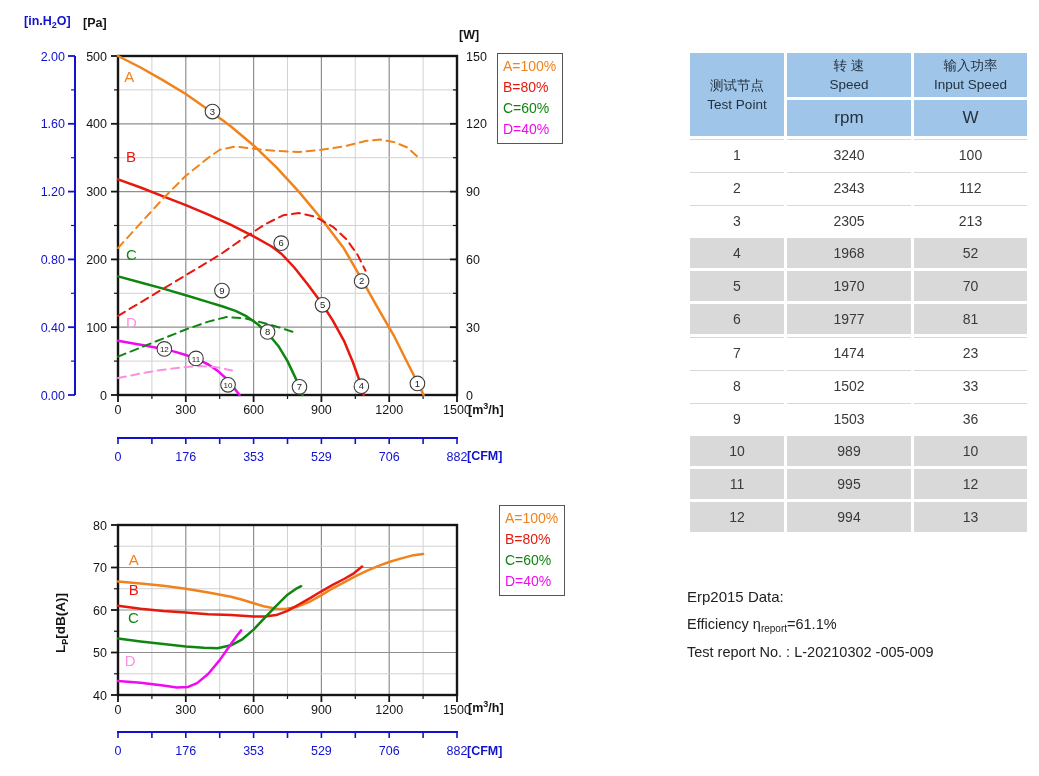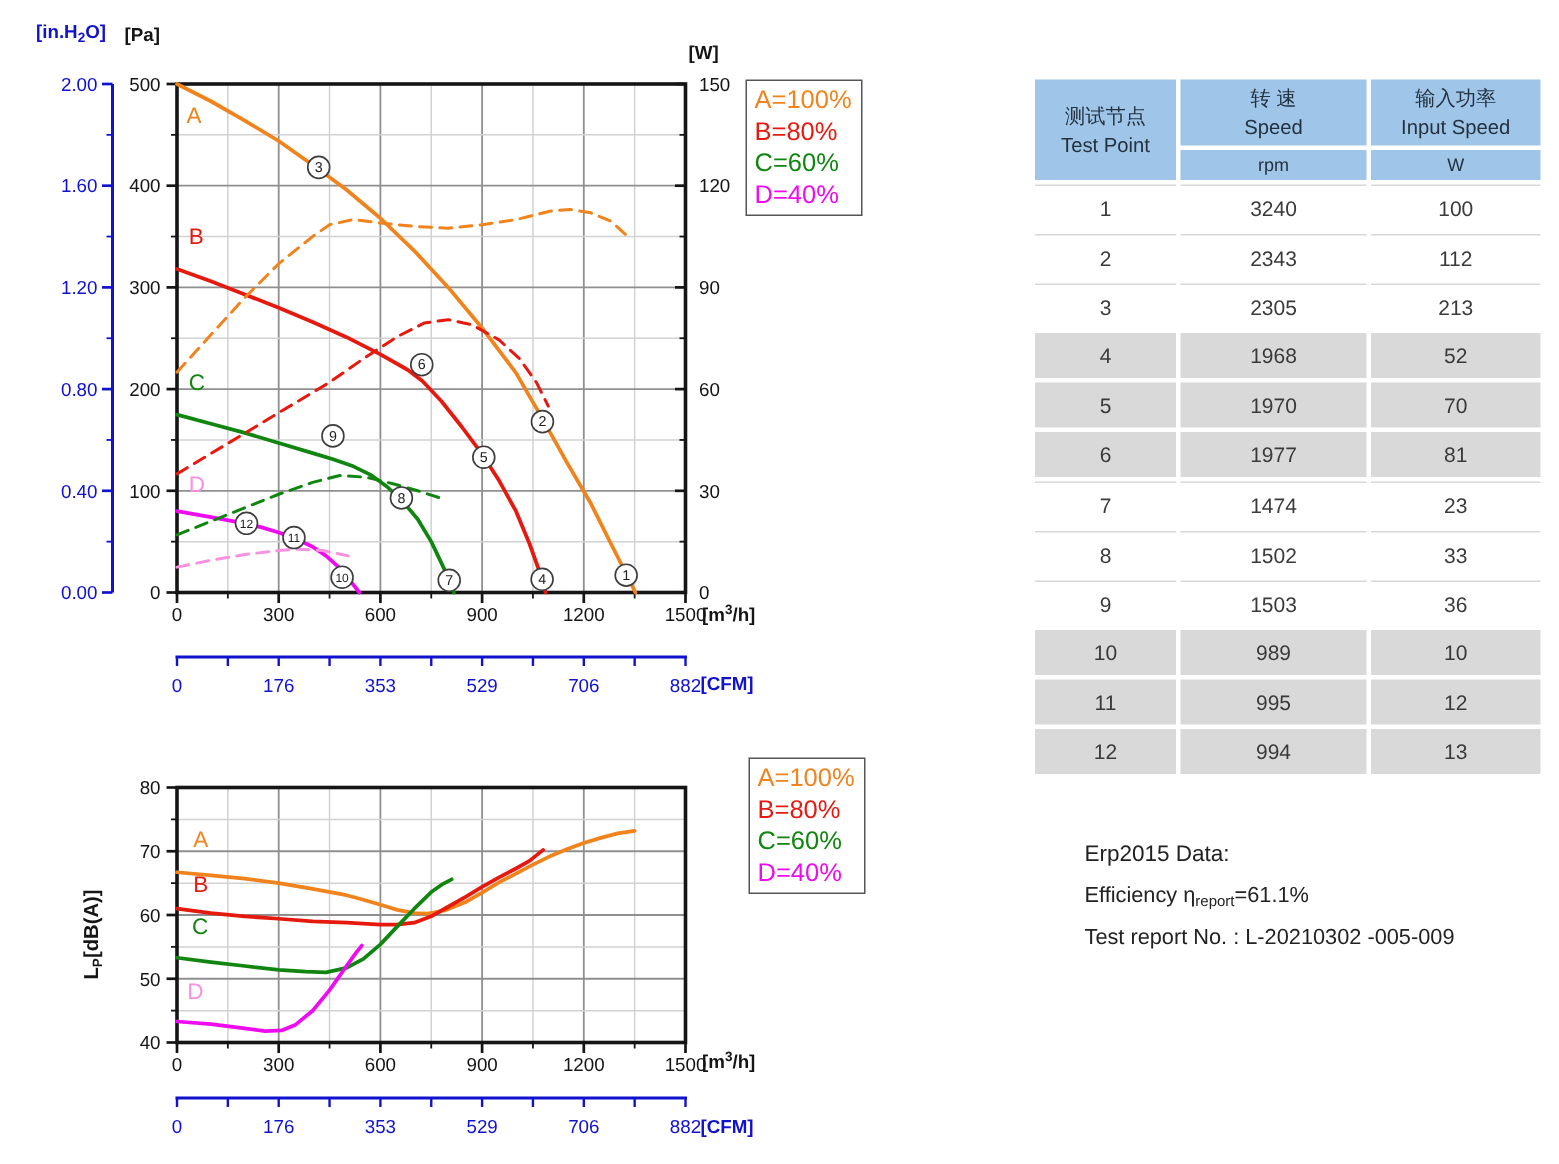--- a/index.html
+++ b/index.html
@@ -6,28 +6,28 @@
   html,body{width:1039px;height:776px;background:#fff;font-family:"Liberation Sans","DejaVu Sans",sans-serif;}
   #canvas{position:relative;width:1039px;height:776px;overflow:hidden;background:#fff;}
   svg{position:absolute;overflow:visible;}
   svg text{font-family:"Liberation Sans","DejaVu Sans",sans-serif;}
   .axt{position:absolute;font-size:12.5px;font-weight:bold;color:#151515;white-space:nowrap;}
   .axt.blue{color:#1112CD;}
   .axt sub{font-size:9px;vertical-align:-3px;}
   .axt sup{font-size:9px;vertical-align:5px;}
   .lp-label{position:absolute;left:53px;top:653px;transform:rotate(-90deg);transform-origin:0 0;font-weight:bold;font-size:13.5px;color:#151515;white-space:nowrap;}
   .lp-label sub{font-size:9px;vertical-align:-3px;}
-  .legend{position:absolute;border:1.6px solid #555;background:#fff;padding:2px 6px 3px 5px;font-size:17px;line-height:21px;white-space:nowrap;}
+  .legend{position:absolute;border:1.6px solid #555;background:#fff;padding:2px 6px 3px 5px;font-size:14px;line-height:21px;white-space:nowrap;}
   .spec{position:absolute;left:687px;top:50px;width:343px;border-collapse:separate;border-spacing:3px;table-layout:fixed;font-size:14px;color:#3a3a3a;}
   .spec th{background:#9FC5E8;font-weight:normal;color:#243240;vertical-align:middle;text-align:center;}
   .spec thead tr:first-child th{height:44px;font-size:13.5px;line-height:19px;}
-  .spec thead tr+tr th{height:20px;font-size:12px;}
+  .spec thead tr+tr th{height:36px;font-size:17px;}
   .spec td{background:#fff;text-align:center;height:30px;border-top:1px solid #d8d8d8;}
   .spec tr.gray td{background:#D9D9D9;border-top:none;}
-  .erp{position:absolute;left:687px;top:561px;font-size:14.5px;color:#222;margin-left:36px;}
+  .erp{position:absolute;left:687px;top:588px;font-size:14.5px;color:#222;}
   .erp .t{font-size:15px;margin-bottom:11px;}
   .erp>div{margin-bottom:10px;white-space:nowrap;}
   .erp sub{font-size:10px;vertical-align:-3px;}
   .erp .rep{text-align:center;}
 </style>
 </head>
 <body>
 
 <div id="canvas">
 

